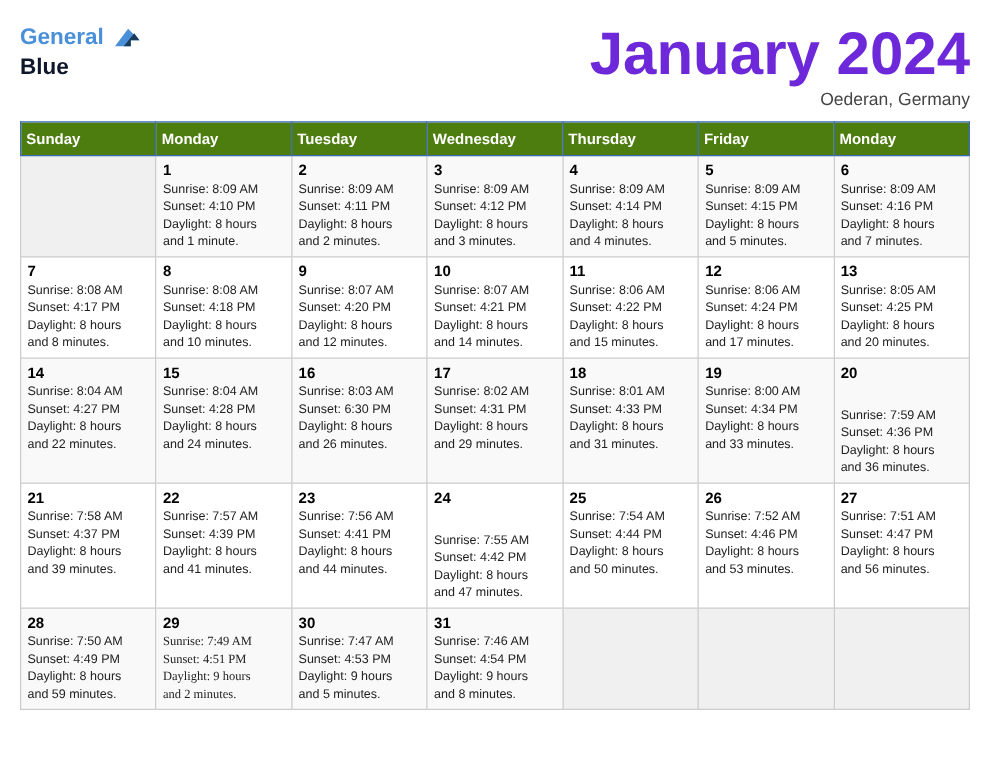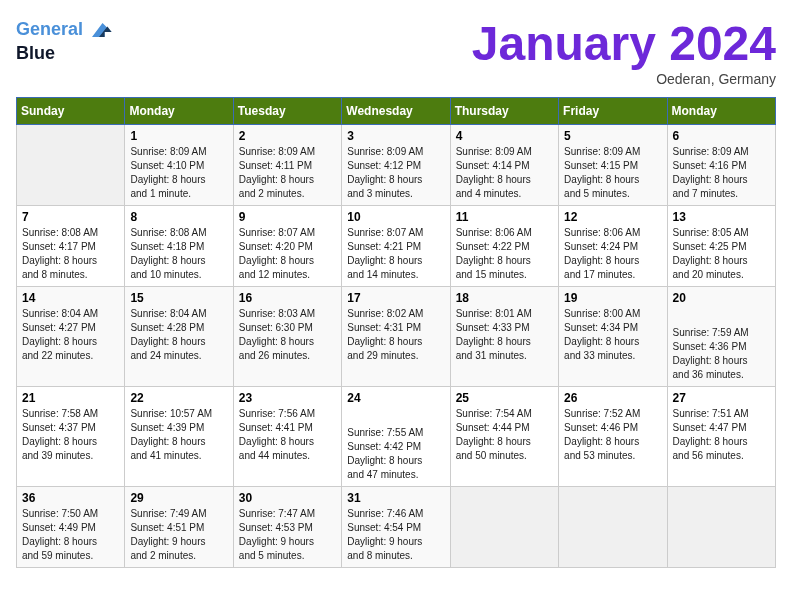--- a/index.html
+++ b/index.html
@@ -275,21 +275,21 @@
       <tr>
         <td>
           <span class="day-num">21</span>
           <div class="cell-info" style="white-space: pre-line;">Sunrise: 7:58 AM
 Sunset: 4:37 PM
 Daylight: 8 hours
 and 39 minutes.</div>
         </td>
         <td>
           <span class="day-num">22</span>
-          <div class="cell-info" style="white-space: pre-line;">Sunrise: 10:57 AM
+          <div class="cell-info" style="white-space: pre-line;">Sunrise: 7:57 AM
 Sunset: 4:39 PM
 Daylight: 8 hours
 and 41 minutes.</div>
         </td>
         <td>
           <span class="day-num">23</span>
           <div class="cell-info" style="white-space: pre-line;">Sunrise: 7:56 AM
 Sunset: 4:41 PM
 Daylight: 8 hours
 and 44 minutes.</div>
@@ -318,29 +318,29 @@
         <td>
           <span class="day-num">27</span>
           <div class="cell-info" style="white-space: pre-line;">Sunrise: 7:51 AM
 Sunset: 4:47 PM
 Daylight: 8 hours
 and 56 minutes.</div>
         </td>
       </tr>
       <tr>
         <td>
-          <span class="day-num">36</span>
+          <span class="day-num">28</span>
           <div class="cell-info" style="white-space: pre-line;">Sunrise: 7:50 AM
 Sunset: 4:49 PM
 Daylight: 8 hours
 and 59 minutes.</div>
         </td>
         <td>
           <span class="day-num">29</span>
-          <div class="cell-info" style="white-space: pre-line;">Sunrise: 7:49 AM
+          <div class="cell-info" style="white-space: pre-line; font-family: Liberation Serif, serif;">Sunrise: 7:49 AM
 Sunset: 4:51 PM
 Daylight: 9 hours
 and 2 minutes.</div>
         </td>
         <td>
           <span class="day-num">30</span>
           <div class="cell-info" style="white-space: pre-line;">Sunrise: 7:47 AM
 Sunset: 4:53 PM
 Daylight: 9 hours
 and 5 minutes.</div>

